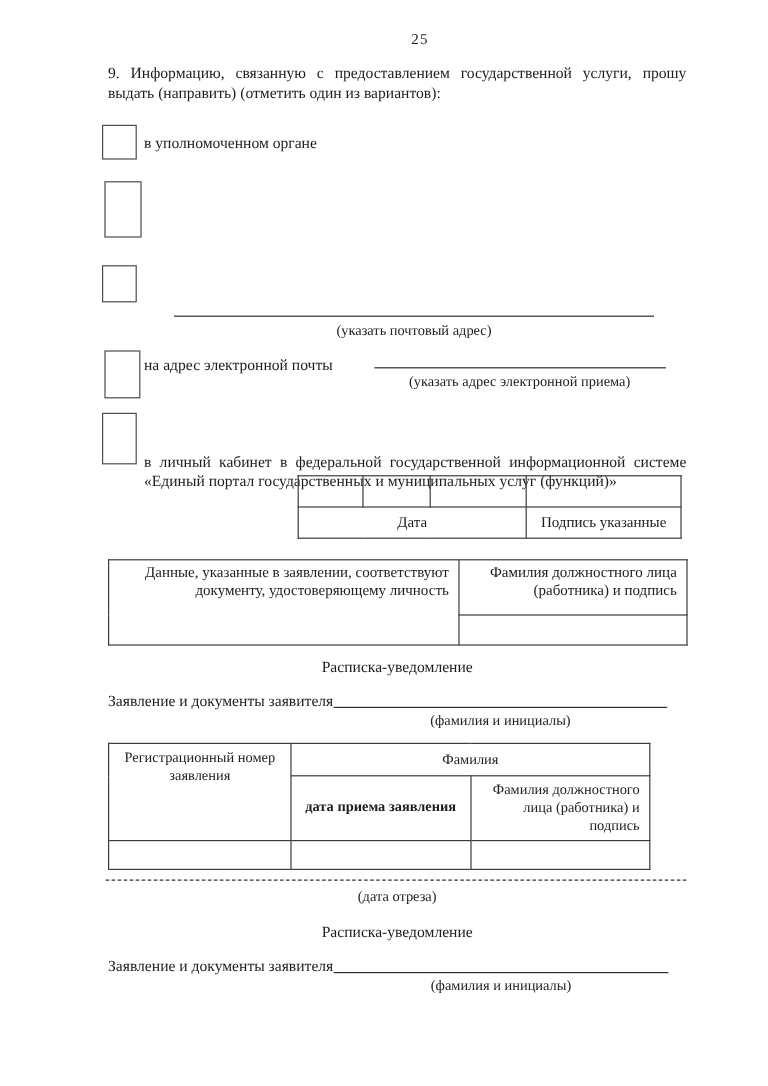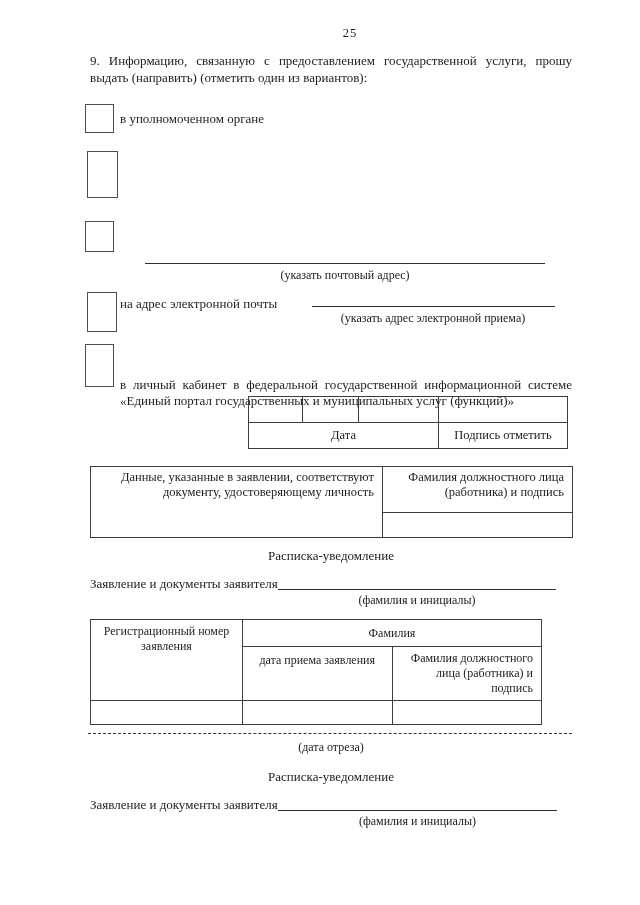--- a/index.html
+++ b/index.html
@@ -79,21 +79,21 @@
   <table style="left:248px; top:396px; width:319px;">
     <tbody>
         <tr style="height:26px;">
       <td style="width:54px;"></td>
       <td style="width:56px;"></td>
       <td style="width:80px;"></td>
       <td style="width:129px;"></td>
     </tr>
     <tr style="height:26px;">
       <td colspan="3" class="t-center">Дата</td>
-      <td class="t-center">Подпись отметить</td>
+      <td class="t-center">Подпись указанные</td>
     </tr>
   </tbody>
     </table>
 
   <table style="left:90px; top:466px; width:482px;">
     <tbody>
         <tr style="height:46px;">
       <td rowspan="2" style="width:292px; padding:3px 8px;">Данные, указанные в заявлении, соответствуют документу, удостоверяющему личность</td>
       <td style="width:190px; padding:3px 8px;">Фамилия должностного лица (работника) и подпись</td>
     </tr>
@@ -109,21 +109,21 @@
   <div class="abs fieldline" style="left:278px; top:577px; width:278px; height:13px;"></div>
   <div class="abs cap" style="left:278px; top:593px; width:278px;">(фамилия и инициалы)</div>
 
   <table class="regtbl" style="left:90px; top:619px; width:452px;">
     <tbody>
         <tr style="height:27px;">
       <td rowspan="2" class="t-center" style="width:152px; vertical-align:top; padding-top:4px;">Регистрационный номер заявления</td>
       <td colspan="2" class="t-center">Фамилия</td>
     </tr>
     <tr style="height:41px;">
-      <td style="width:120px; text-align:center; vertical-align:top; padding-top:6px;">дата приема заявления</td>
+      <td style="width:120px; text-align:center; vertical-align:top; padding-top:18px;font-weight:bold;">дата приема заявления</td>
       <td style="width:210px; padding:4px 8px;">Фамилия должностного лица (работника) и подпись</td>
     </tr>
     <tr style="height:24px;">
       <td></td>
       <td></td>
       <td></td>
     </tr>
   </tbody>
     </table>
 

